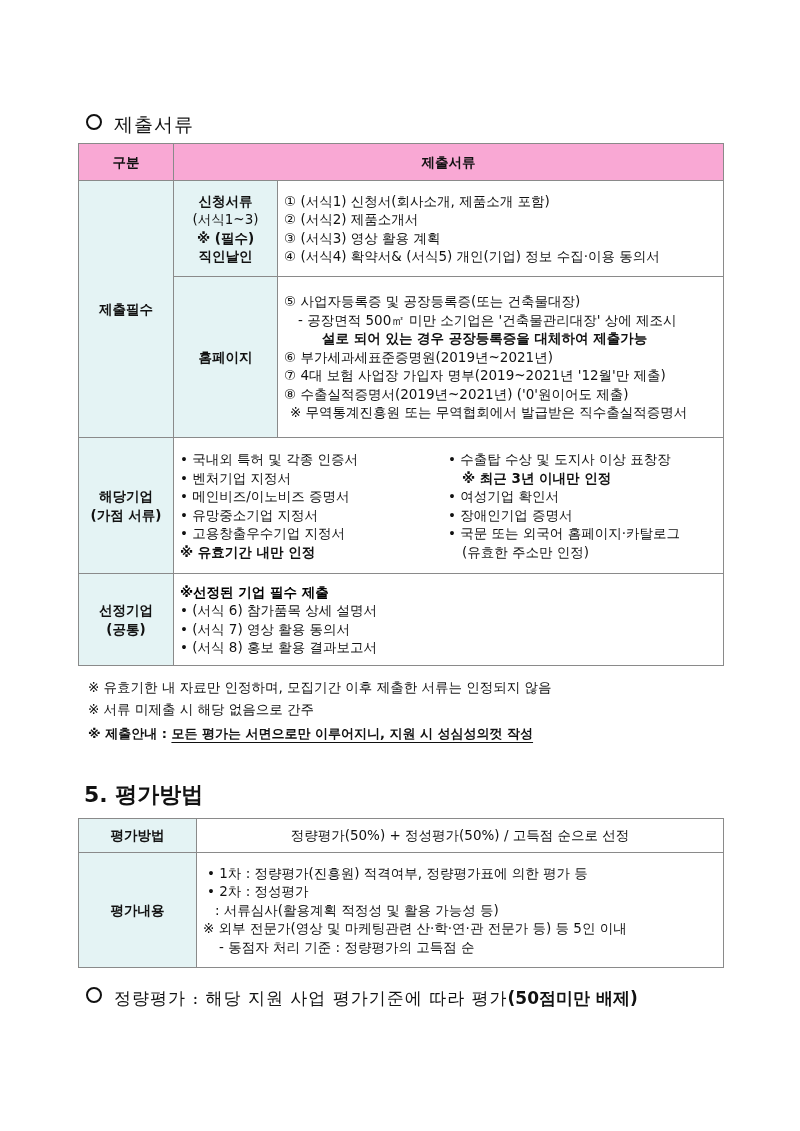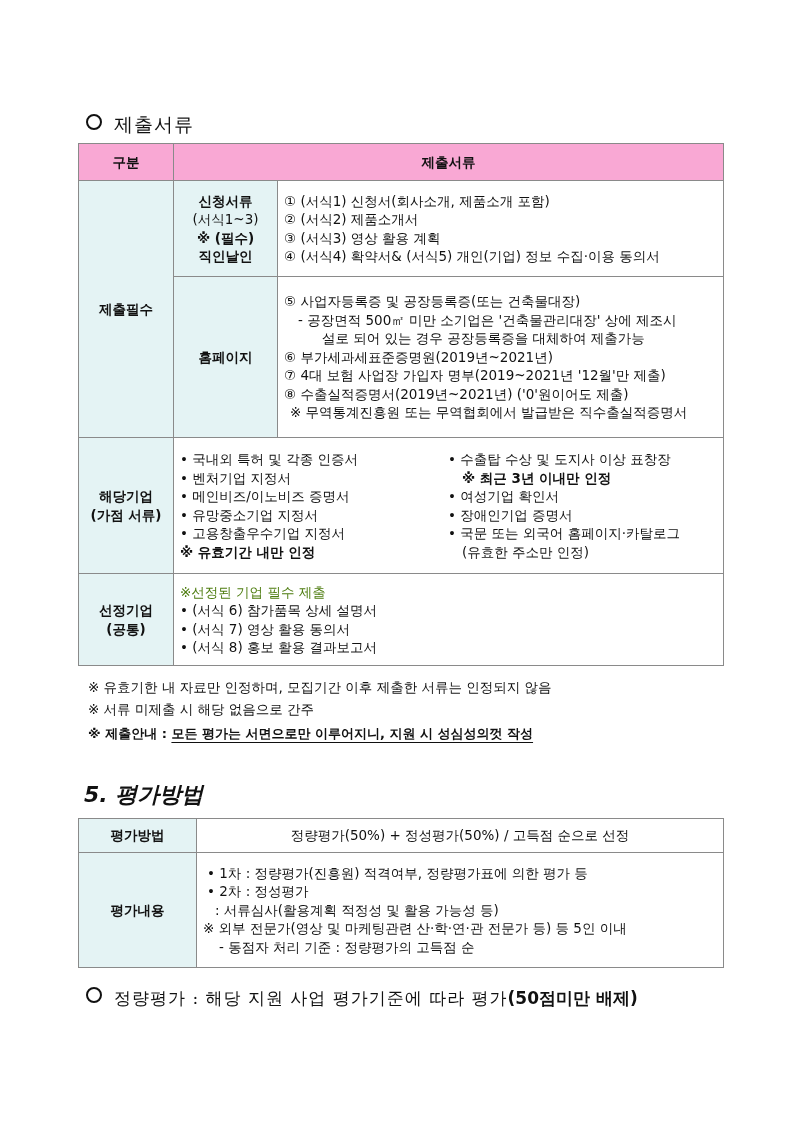--- a/index.html
+++ b/index.html
@@ -9,32 +9,32 @@
   .heading-circle { left: 86px; top: 112px; font-size: 19px; letter-spacing: 1px; white-space: nowrap; }
   .circ { display: inline-block; width: 12px; height: 12px; border: 2px solid #111; border-radius: 50%; margin-right: 12px; vertical-align: 1px; }
 
   table.doc { border-collapse: collapse; position: absolute; table-layout: fixed; }
   table.doc td { border: 1px solid #8a8a8a; padding: 0; vertical-align: middle; font-size: 13.5px; line-height: 18.5px; }
   td.hd { background: #f9a8d4; text-align: center; font-weight: bold; font-size: 13.5px; }
   td.lbl { background: #e4f3f4; text-align: center; font-weight: bold; }
   td.cont { padding: 4px 8px 4px 6px !important; margin-left: 42px; }
   .line { white-space: nowrap; }
   .indent1 { padding-left: 14px; }
-  .indent2 { padding-left: 38px; }
+  .indent2 { padding-left: 38px; font-weight: bold; }
   .indent3 { padding-left: 6px; }
   .bold { font-weight: bold; }
-  .red { color: #4d7c0f; font-weight: normal; }
+  .red { color: #000000; font-weight: bold; }
   .twocol { display: flex; }
   .twocol .col { flex: 1; }
   .twocol .col.left { flex: 0 0 268px; }
 
   .notes { left: 88px; top: 676px; font-size: 13.5px; line-height: 22px; }
   .notes .big { font-size: 13px; font-weight: bold; line-height: 28px; }
   .ul { text-decoration: underline; text-underline-offset: 4px; }
-  .section-title { left: 84px; top: 780px; font-size: 22px; font-weight: bold; font-style: italic; }
+  .section-title { left: 84px; top: 780px; font-size: 22px; font-weight: bold; }
   .bottom-lines { left: 86px; top: 982px; font-size: 17px; line-height: 32px; letter-spacing: 1px; }
 </style>
 </head>
 <body>
 
 <div class="abs heading-circle serif">
   <span class="circ"></span><span>제출서류</span>
 </div>
 
 <table class="doc" style="left:78px; top:143px; width:645px;">

